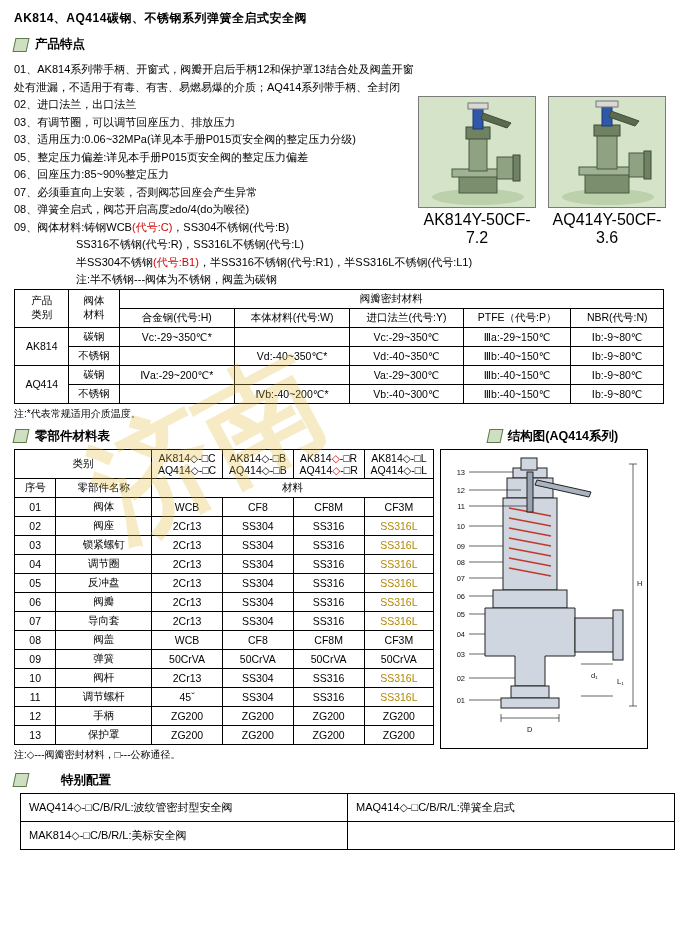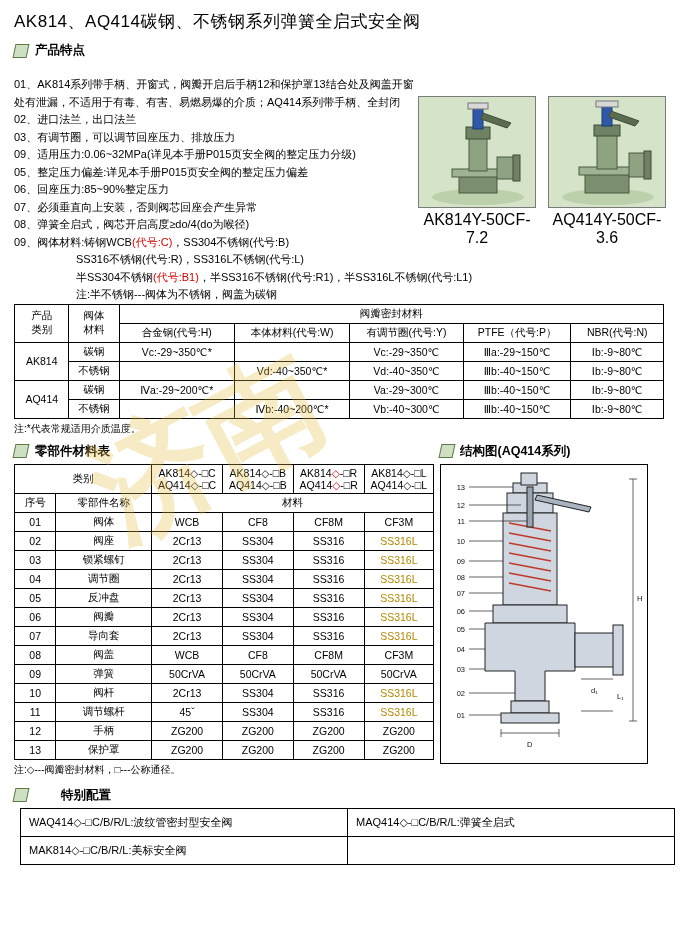--- a/index.html
+++ b/index.html
@@ -3,46 +3,46 @@
 <meta charset="utf-8">
 <style>
   html,body{margin:0;padding:0;}
   body{
     width:680px;height:930px;background:#ffffff;
     font-family:"Liberation Sans","DejaVu Sans",sans-serif;
     color:#000;font-size:11px;position:relative;overflow:hidden;
   }
   .page{position:relative;width:680px;height:930px;padding:0;box-sizing:border-box;}
   .title{
-    font-size:17px;font-weight:normal;letter-spacing:0.5px;
+    font-size:12px;font-weight:bold;letter-spacing:0.5px;
     padding:10px 0 2px 14px;
   }
   .sec-head{display:flex;align-items:center;gap:7px;margin:7px 0 4px 14px;}
   .sec-mark{
     width:12px;height:12px;border:1px solid #5c7b4a;background:#cfe0c2;
     transform:skewX(-12deg);display:inline-block;
   }
   .sec-title{font-size:12.5px;font-weight:bold;}
-  .feat-list{margin:17px 0 0 14px;padding:0;list-style:none;line-height:17.5px;font-size:11px;}
+  .feat-list{margin:8px 0 0 14px;padding:0;list-style:none;line-height:17.5px;font-size:11px;}
   .feat-list li{margin:0;padding:0;}
   .indent1{padding-left:62px;display:block;}
   .indent2{padding-left:62px;display:block;}
   .red{color:#d40000;}
   .imgbox{position:absolute;right:14px;top:96px;display:flex;gap:12px;}
   .imgcell{width:118px;text-align:center;}
   .imgframe{
     width:118px;height:112px;border:1px solid #7a7a7a;box-sizing:border-box;
     background:linear-gradient(180deg,#e9efe3 0%,#dbe6d2 55%,#cfe0c2 100%);
     position:relative;overflow:hidden;
   }
   .imgcap{font-size:16px;margin-top:3px;}
   table.tbl{border-collapse:collapse;margin-left:14px;font-size:10.5px;}
   table.tbl td,table.tbl th{border:1px solid #000;padding:2px 4px;text-align:center;font-weight:normal;}
   .note{font-size:10px;margin:3px 0 0 14px;}
-  .struct-head{display:flex;align-items:center;gap:6px;margin:7px 0 4px 0;}
+  .struct-head{display:flex;align-items:center;gap:6px;margin:7px 0 4px 0;justify-content:center;}
   .structbox{width:208px;height:300px;border:1px solid #000;position:relative;background:#fff;box-sizing:border-box;}
   .spec-tbl{border-collapse:collapse;margin-left:20px;font-size:11px;}
   .spec-tbl td{border:1px solid #000;padding:6px 8px;text-align:left;width:310px;}
   .wm{
     position:absolute;left:150px;top:330px;width:420px;height:420px;
     font-size:120px;color:rgba(226,190,60,0.30);font-weight:bold;
     transform:rotate(-28deg);pointer-events:none;user-select:none;
     font-family:"DejaVu Serif",serif;line-height:110px;
   }
 </style>
@@ -57,21 +57,21 @@
 
   <div class="sec-head">
     <span class="sec-mark"></span>
     <span class="sec-title">产品特点</span>
   </div>
 
   <ul class="feat-list">
     <li style="width:400px;"><span>01、AK814系列带手柄、开窗式，阀瓣开启后手柄12和保护罩13结合处及阀盖开窗处有泄漏，不适用于有毒、有害、易燃易爆的介质；AQ414系列带手柄、全封闭</span></li>
     <li><span>02、进口法兰，出口法兰</span></li>
     <li><span>03、有调节圈，可以调节回座压力、排放压力</span></li>
-    <li><span>09、适用压力:0.06~32MPa(详见本手册P015页安全阀的整定压力分级)</span></li>
+    <li><span>03、适用压力:0.06~32MPa(详见本手册P015页安全阀的整定压力分级)</span></li>
     <li><span>05、整定压力偏差:详见本手册P015页安全阀的整定压力偏差</span></li>
     <li><span>06、回座压力:85~90%整定压力</span></li>
     <li><span>07、必须垂直向上安装，否则阀芯回座会产生异常</span></li>
     <li><span>08、弹簧全启式，阀芯开启高度≥do/4(do为喉径)</span></li>
     <li><span>09、阀体材料:铸钢WCB<span class="red">(代号:C)</span>，SS304不锈钢(代号:B)</span></li>
     <li>
         <span class="indent1">SS316不锈钢(代号:R)，SS316L不锈钢(代号:L)</span>
       </li>
     <li>
         <span class="indent2">半SS304不锈钢<span class="red">(代号:B1)</span>，半SS316不锈钢(代号:R1)，半SS316L不锈钢(代号:L1)</span>
@@ -128,21 +128,21 @@
         <span>产品</span><br><span>类别</span>
       </td>
       <td rowspan="2" style="width:52px;">
         <span>阀体</span><br><span>材料</span>
       </td>
       <td colspan="5">阀瓣密封材料</td>
     </tr>
     <tr>
       <td style="width:118px;">合金钢(代号:H)</td>
       <td style="width:118px;">本体材料(代号:W)</td>
-      <td style="width:118px;">有调节圈(代号:Y)</td>
+      <td style="width:118px;">进口法兰(代号:Y)</td>
       <td style="width:110px;">PTFE（代号:P）</td>
       <td style="width:95px;text-align:center;">NBR(代号:N)</td>
     </tr>
     <tr>
       <td rowspan="2">AK814</td>
       <td>碳钢</td>
       <td>Vc:-29~350℃*</td>
       <td></td>
       <td>Vc:-29~350℃</td>
       <td>Ⅲa:-29~150℃</td>

